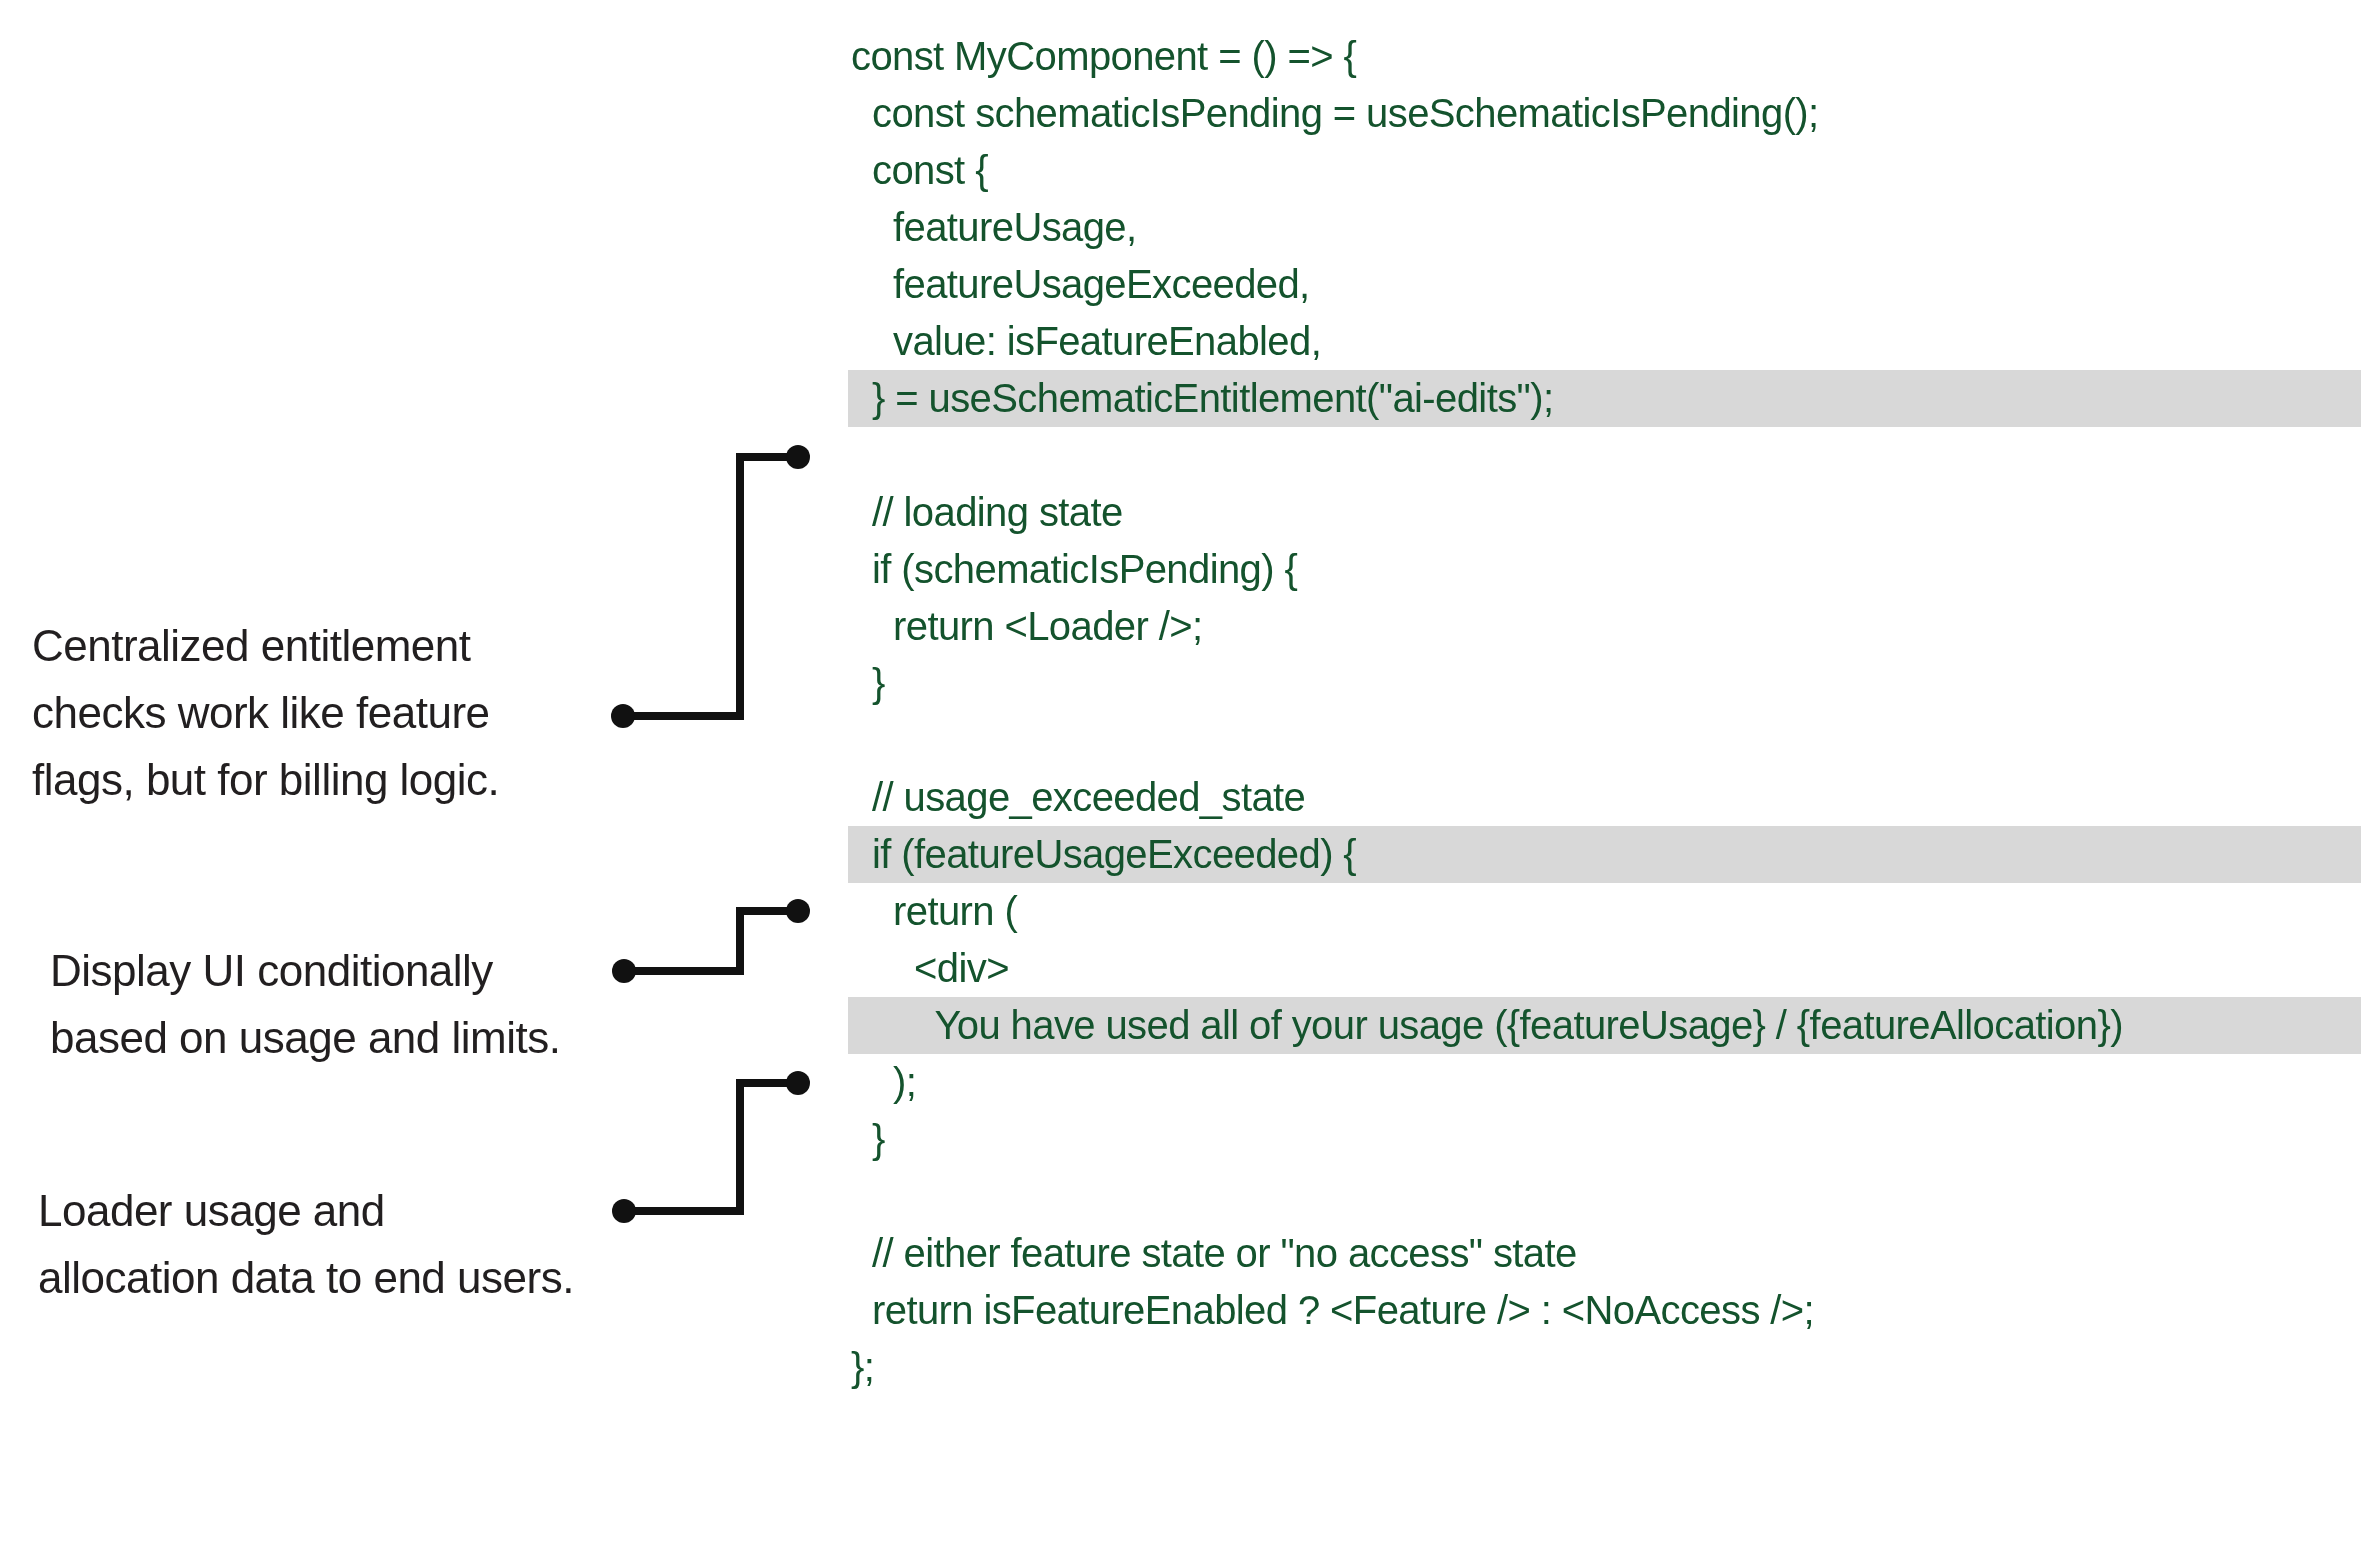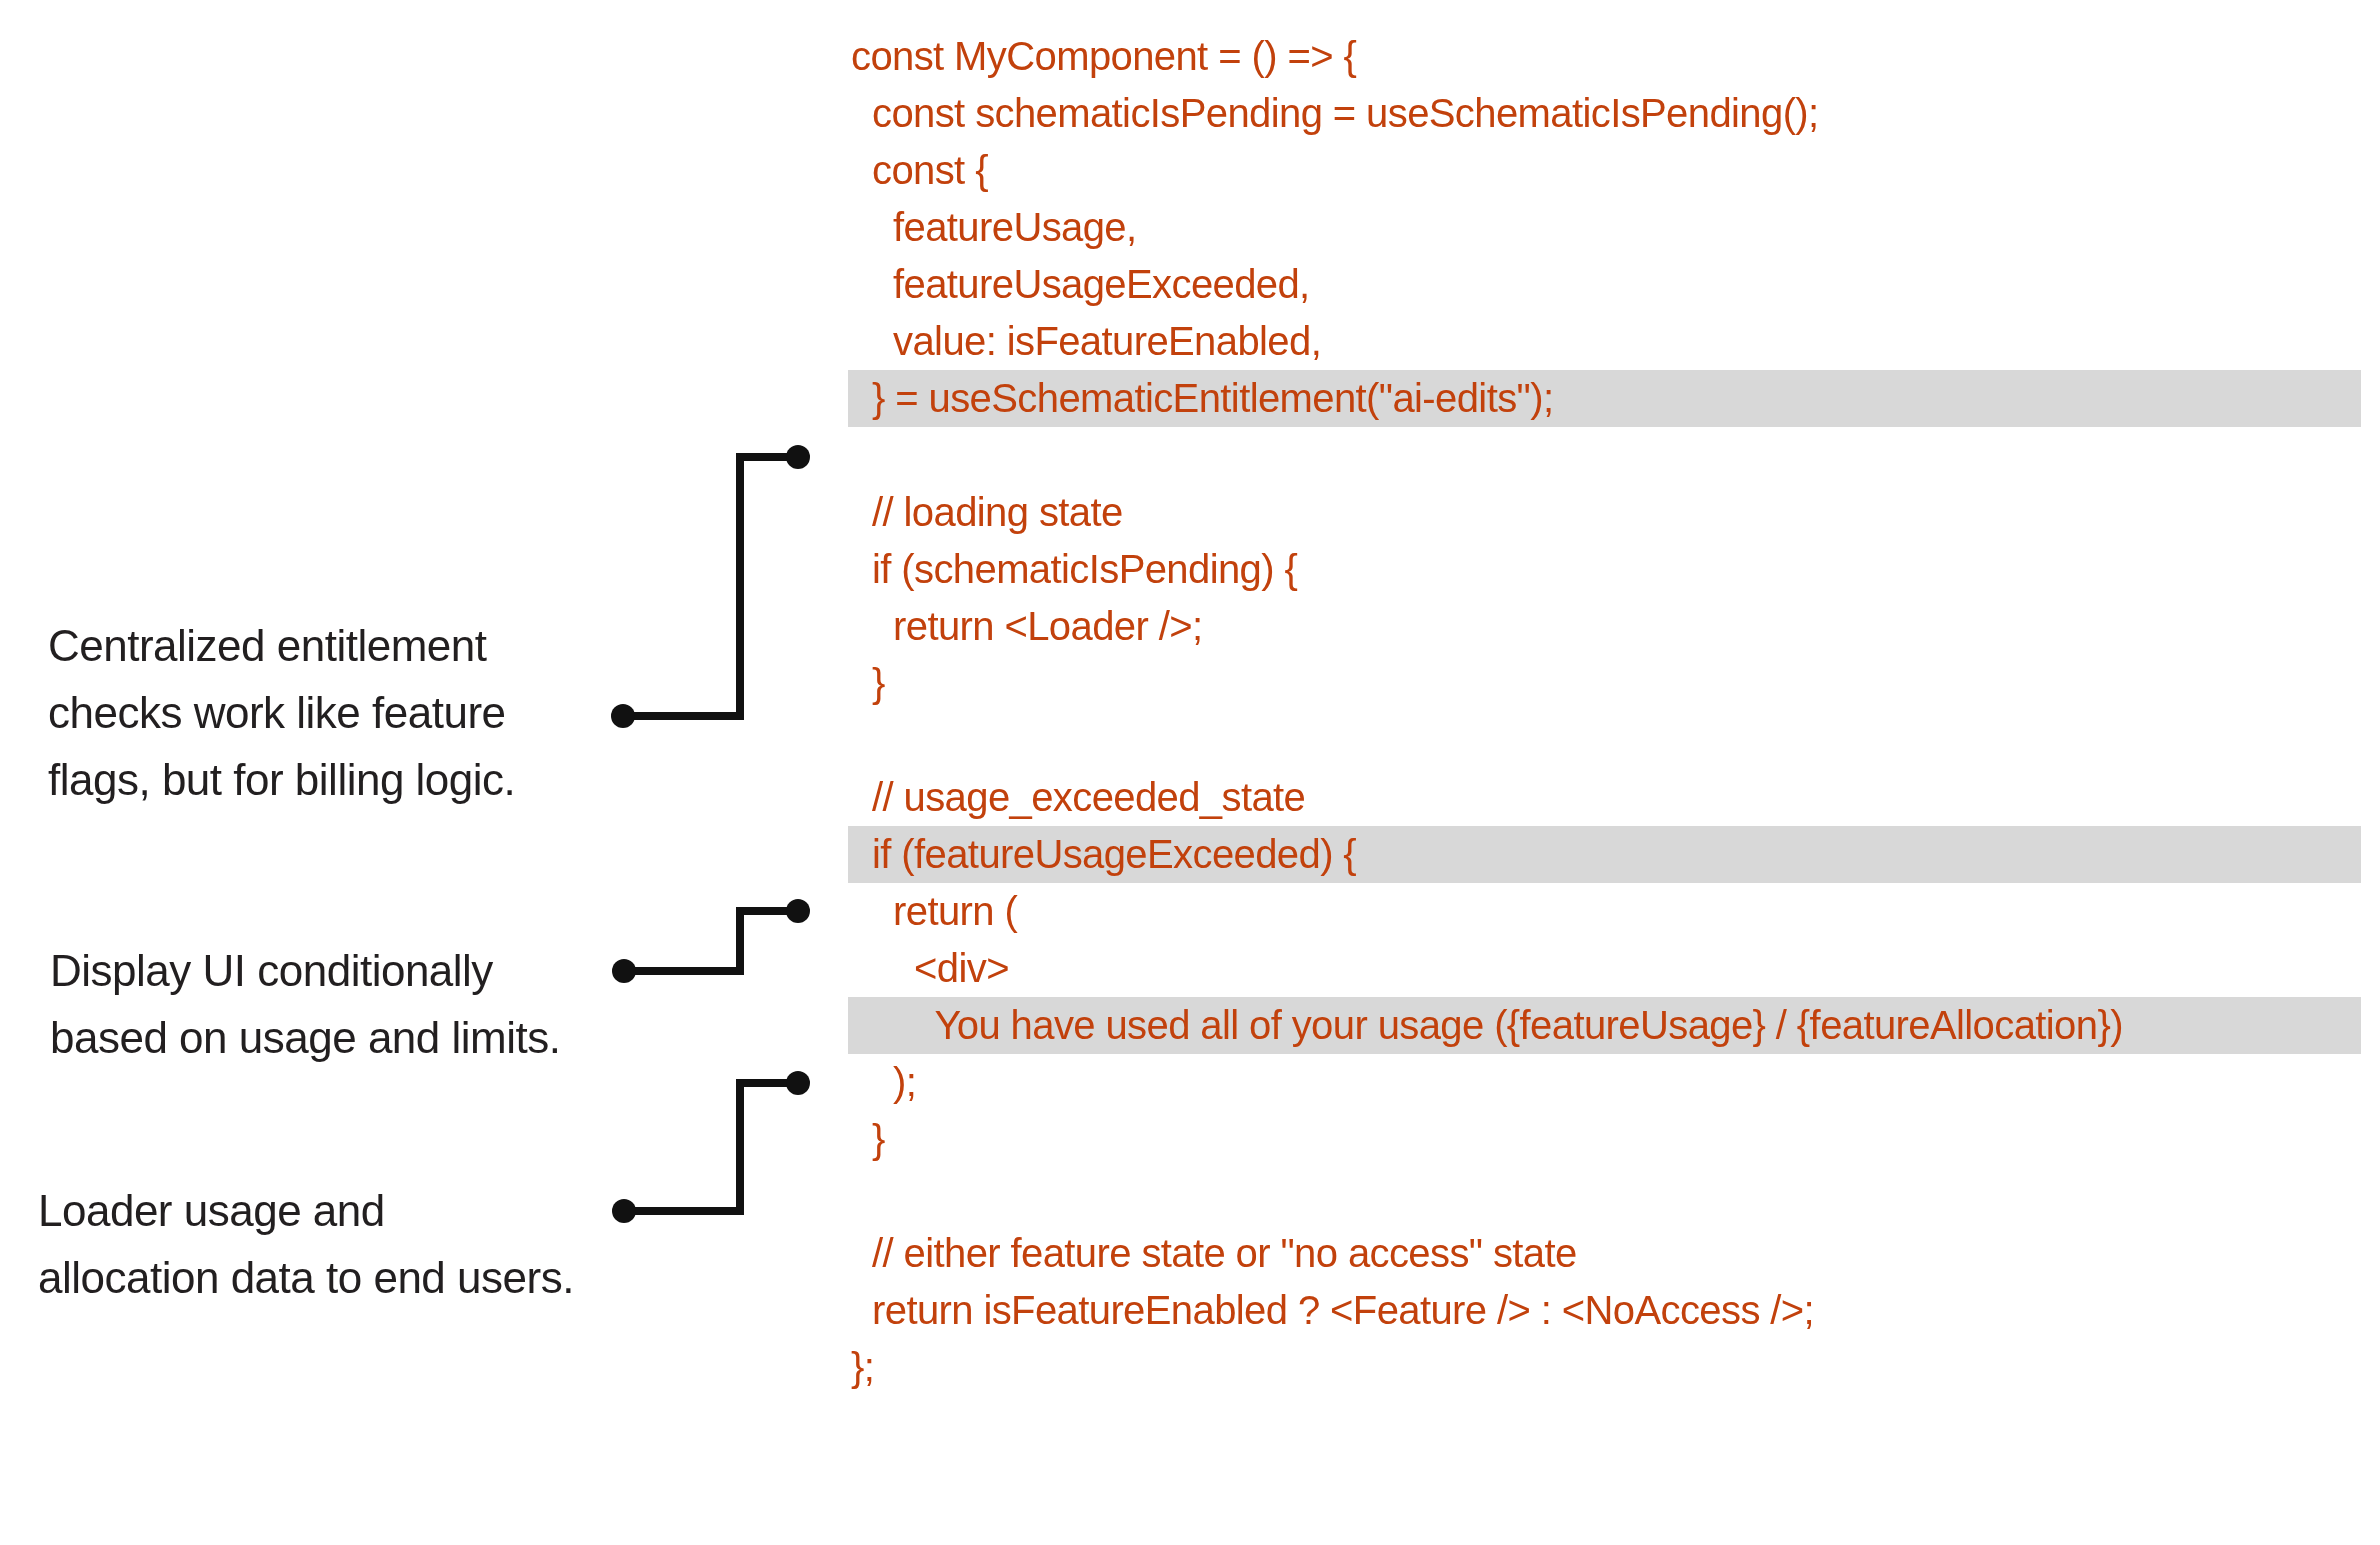--- a/index.html
+++ b/index.html
@@ -31,34 +31,34 @@
   }
   
   .annotation {
     position: absolute;
     font-size: 44px;
     line-height: 67px;
     letter-spacing: -0.5px;
     color: #221f20;
     white-space: nowrap;
   }
-  .annotation-1 { left: 48px; top: 612px; }
+  .annotation-1 { left: 32px; top: 612px; }
   .annotation-2 { left: 50px; top: 937px; }
   .annotation-3 { left: 38px; top: 1177px; }
   
   .code {
     position: absolute;
     left: 848px;
     top: 28px;
     width: 1513px;
     font-family: "Liberation Sans", sans-serif;
     font-size: 40px;
     line-height: 57px;
     letter-spacing: -0.6px;
-    color: #c2410c;
+    color: #14532d;
   }
   .code-line {
     white-space: pre;
     min-height: 57px;
     padding-left: 3px;
   }
   .code-line.highlighted {
     background: #d8d8d8;
   }
 </style>

